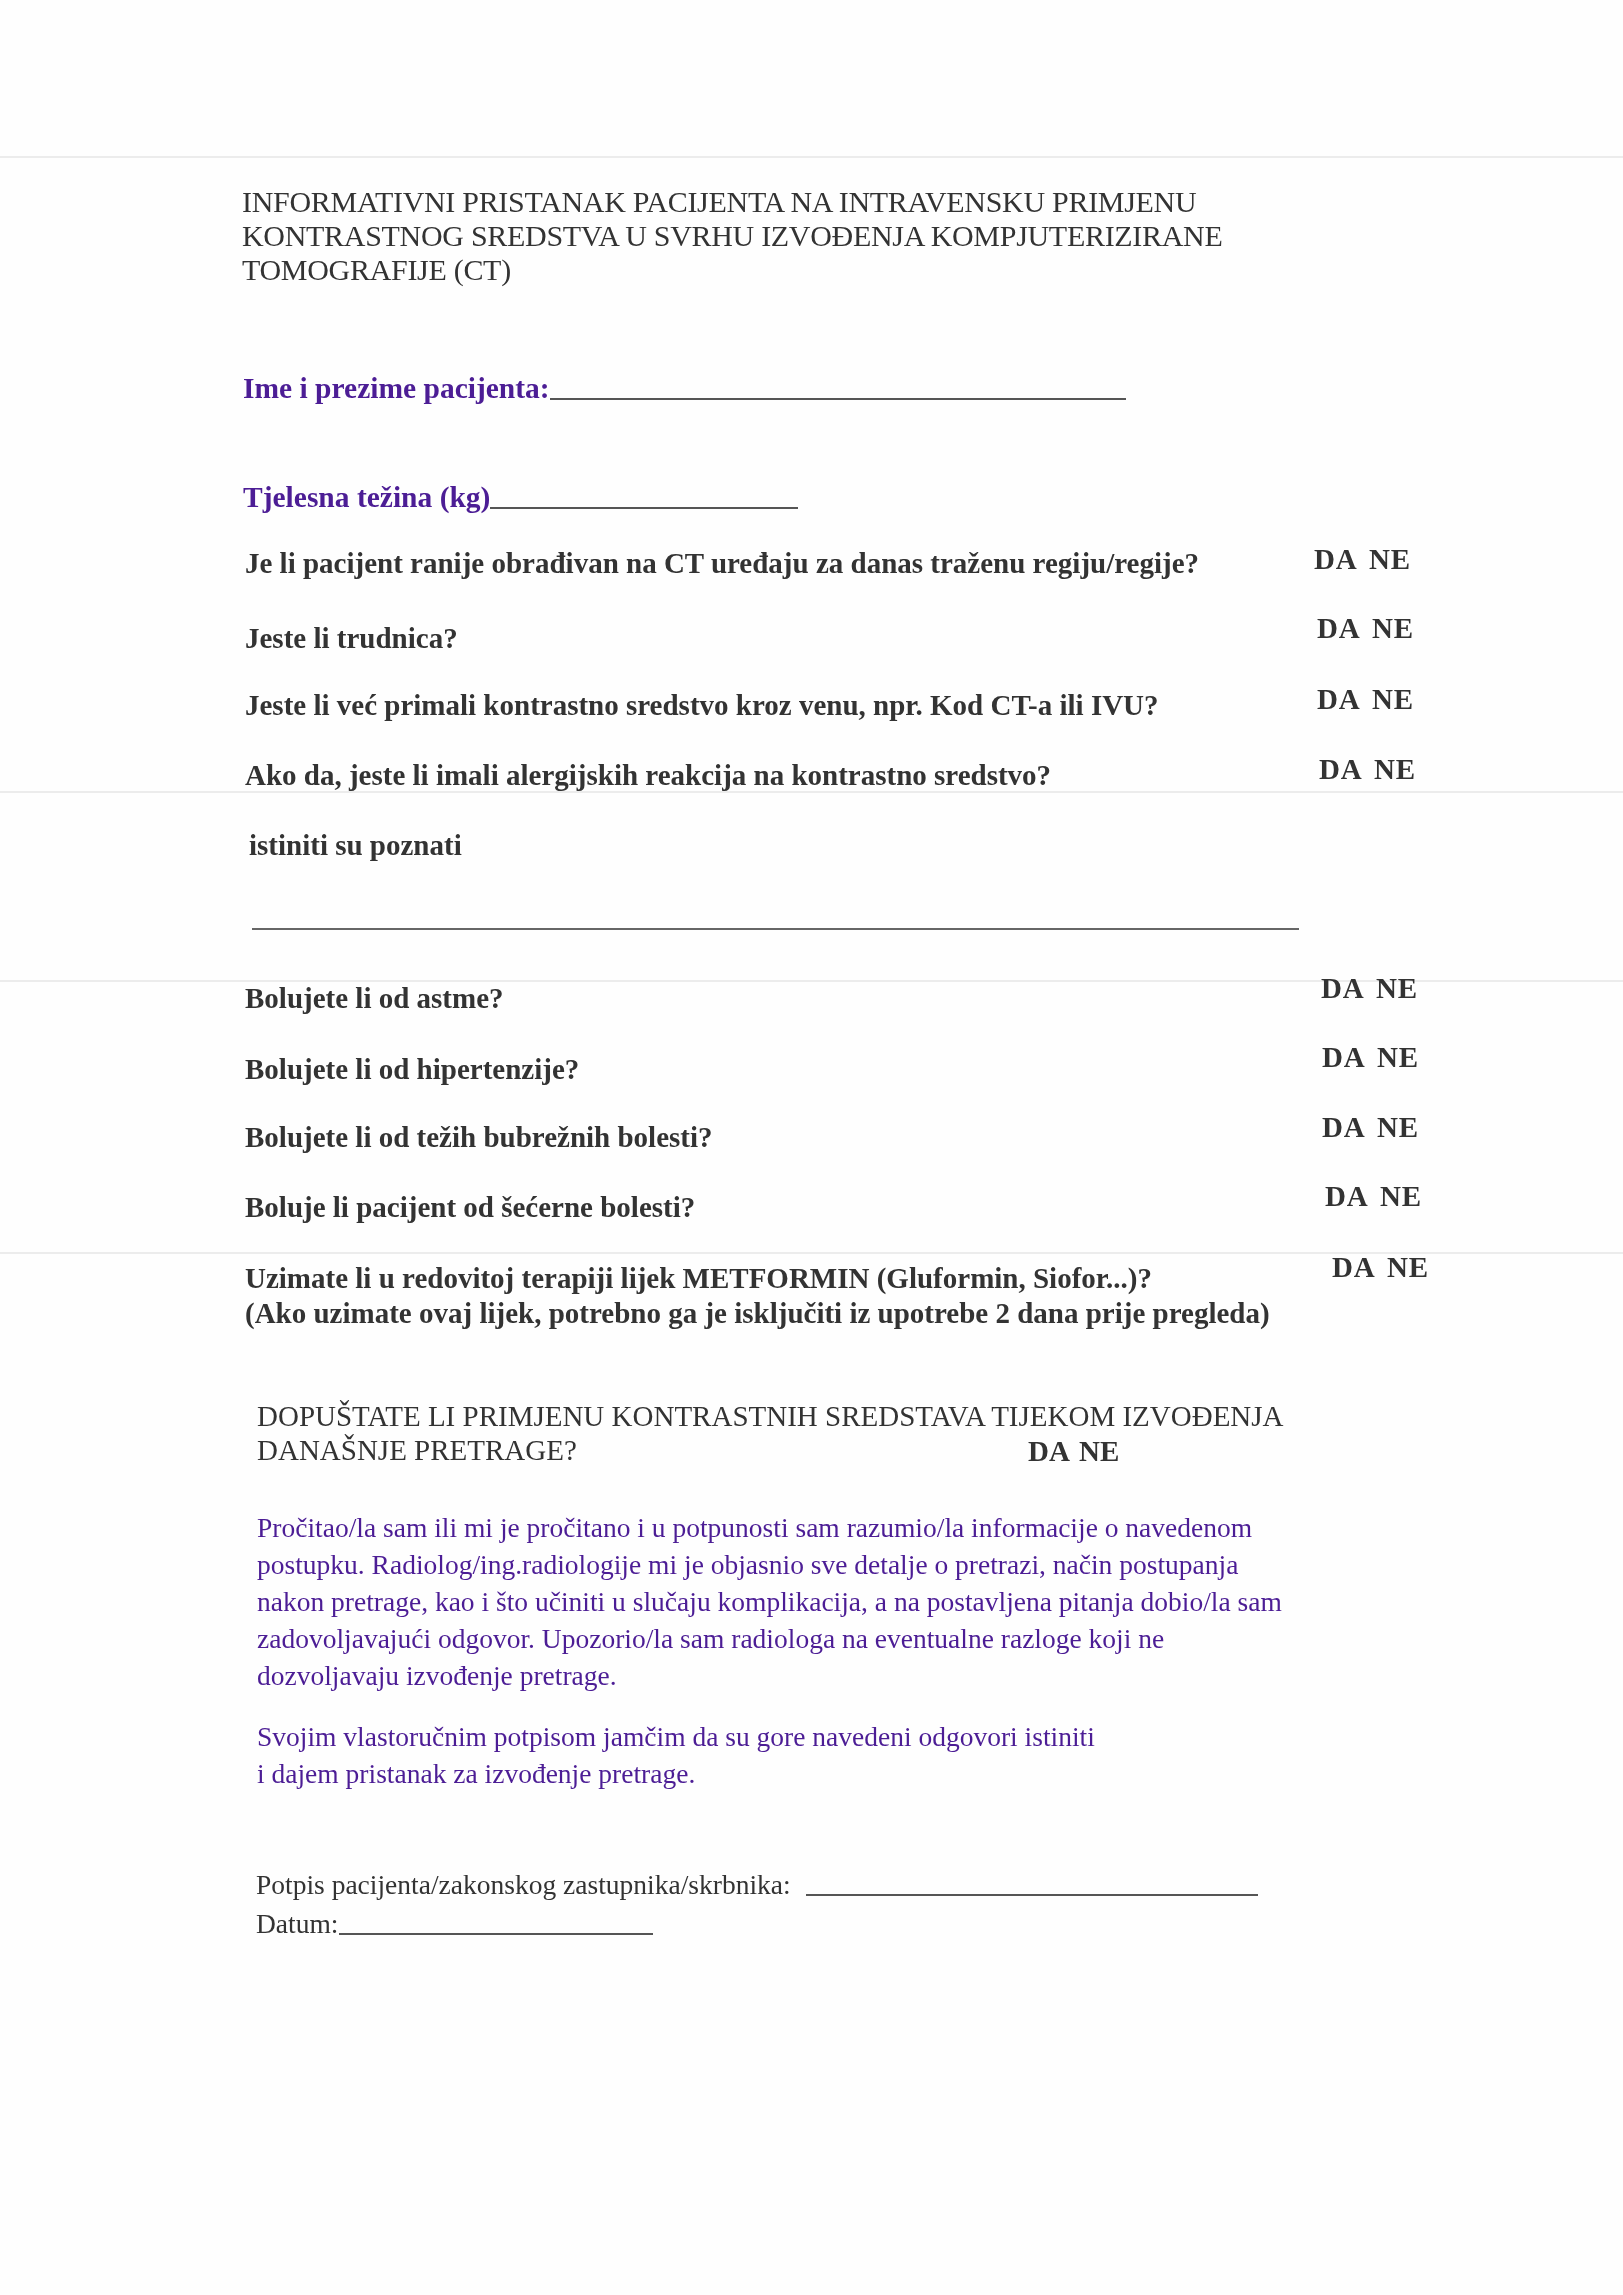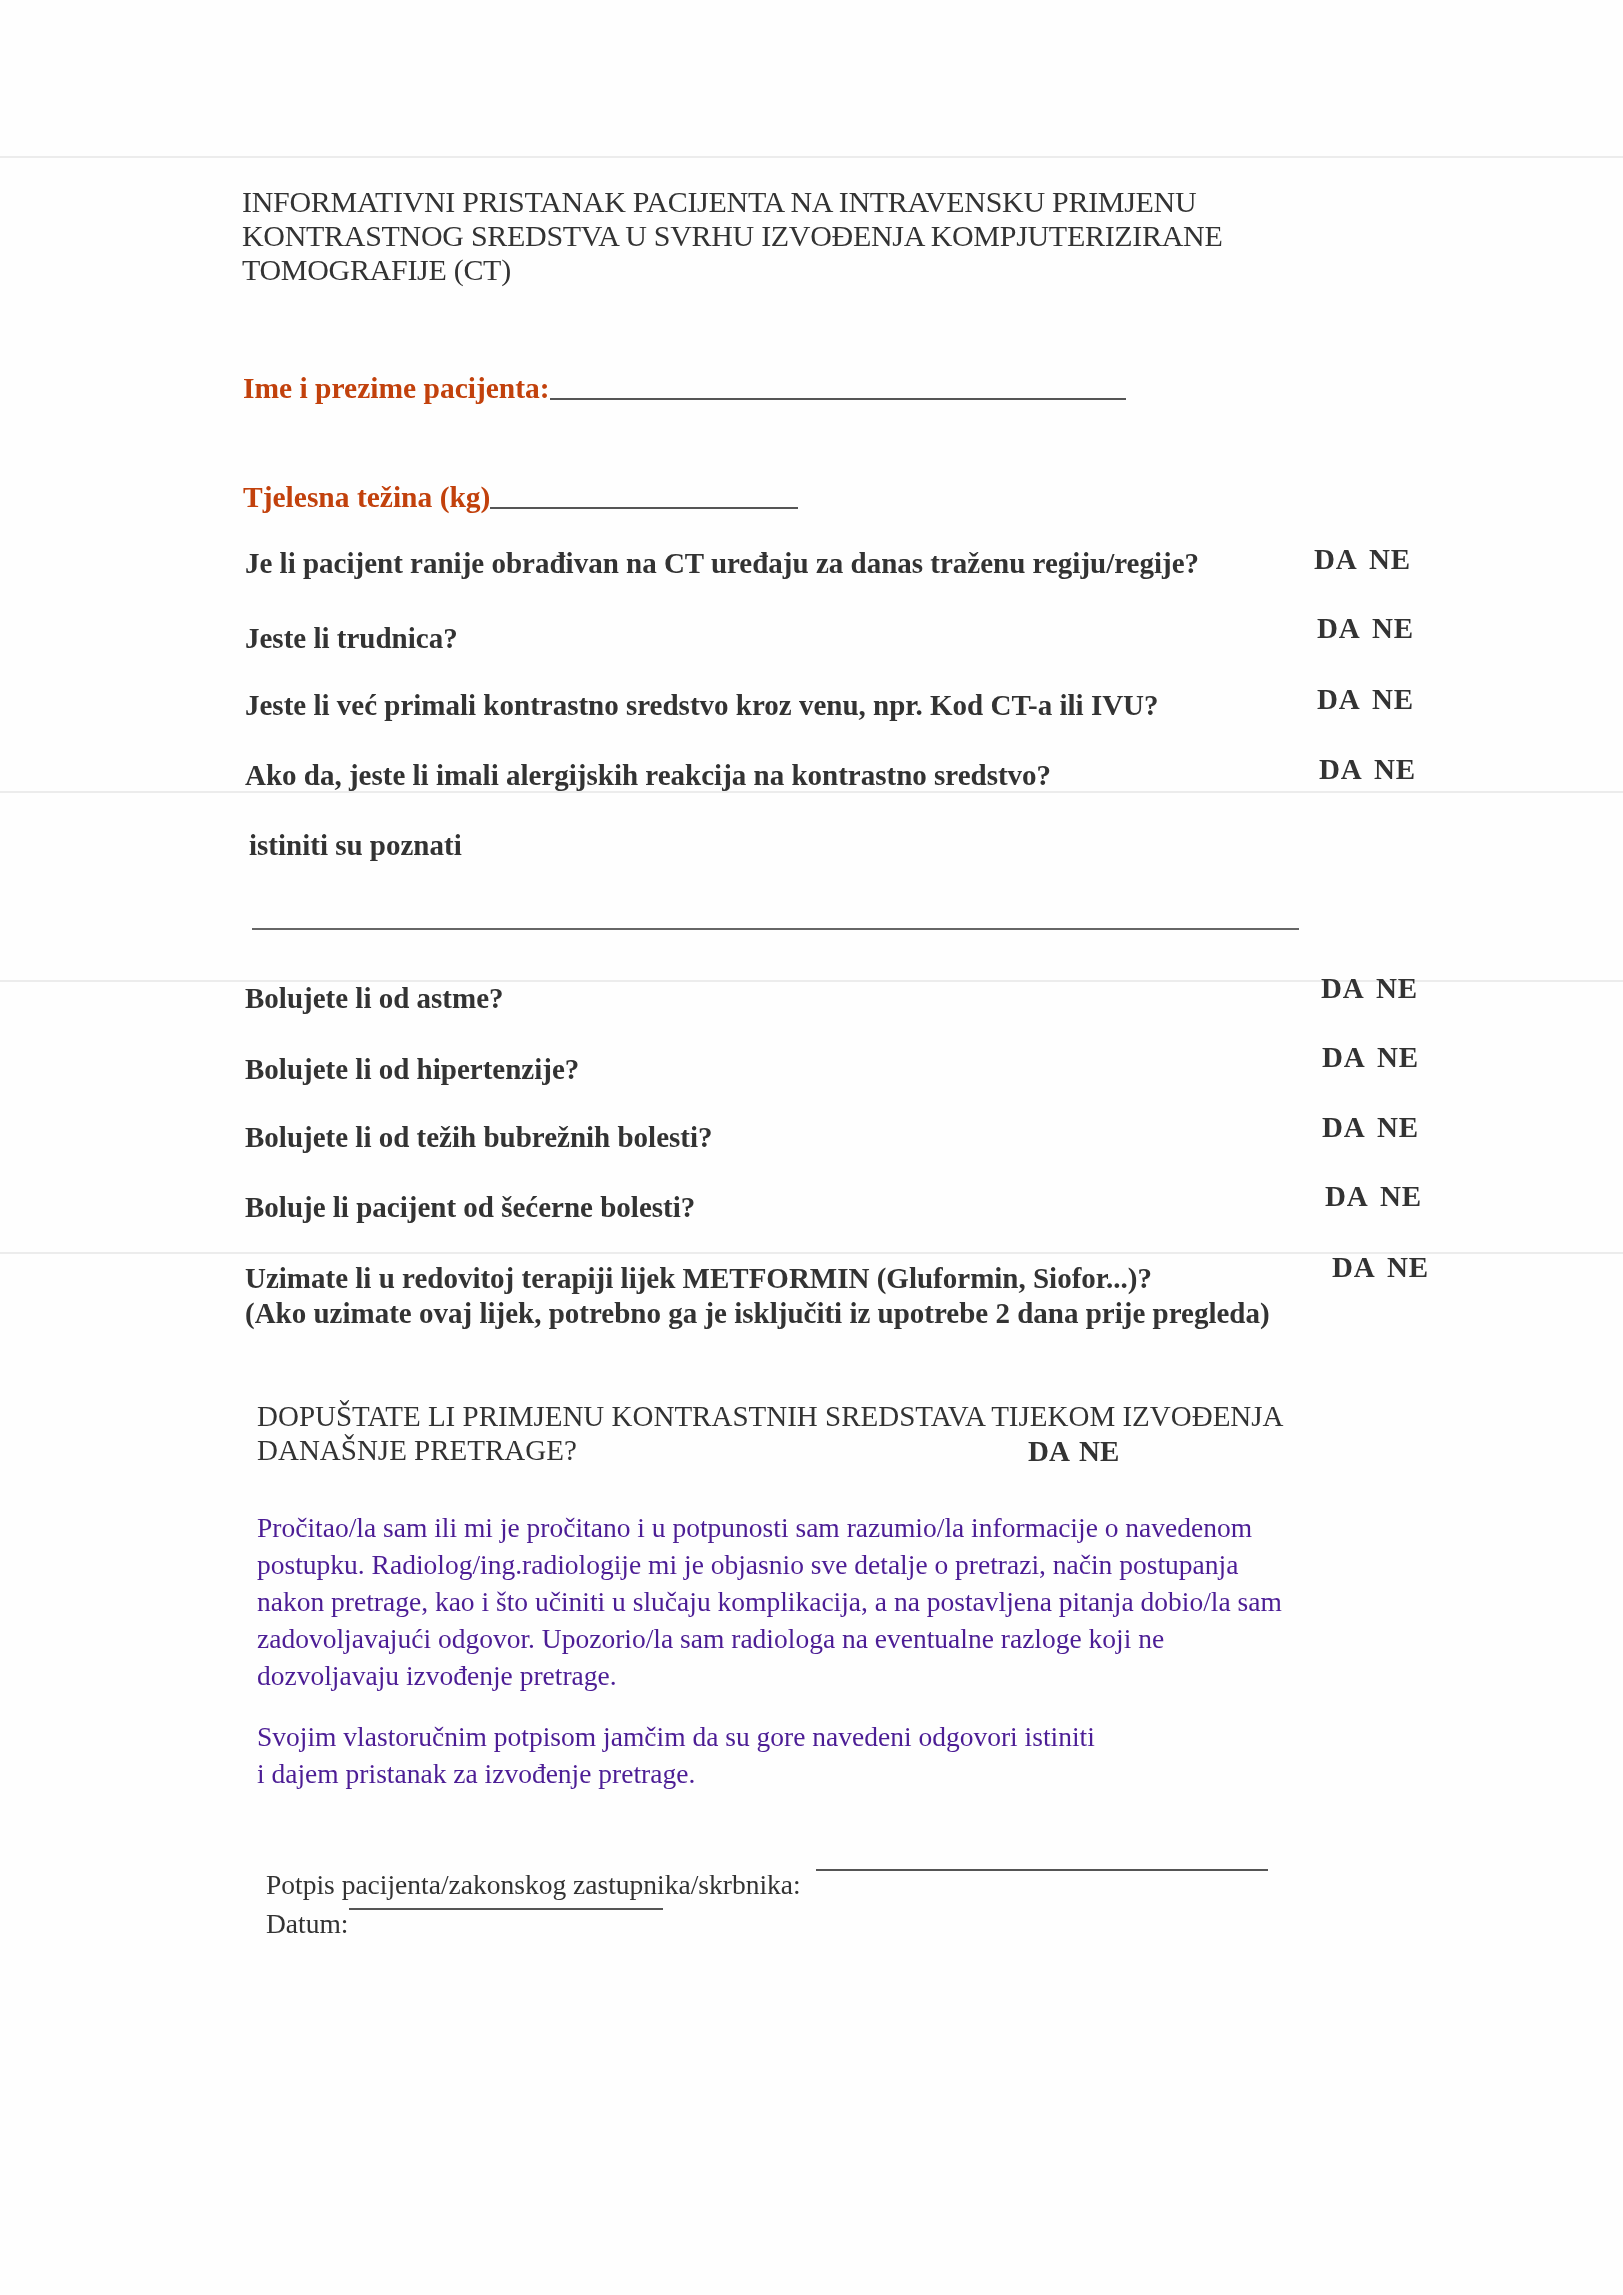--- a/index.html
+++ b/index.html
@@ -1,34 +1,34 @@
 <!DOCTYPE html>
 <html style="font-size:10.5px"><head>
   <meta charset="utf-8">
   <style>
     html, body { margin: 0; padding: 0; background: #ffffff; }
     body { width: 1623px; height: 2295px; position: relative; overflow: hidden; font-family: "Liberation Serif", "DejaVu Serif", serif; color: #2b2b2b; }
     .page { position: absolute; left: 0; top: 0; width: 1623px; height: 2295px; background: #fefefe; }
     .scan-line { position: absolute; left: 0; width: 1623px; height: 2px; background: #ececec; }
     .title { position: absolute; left: 242px; top: 185px; width: 1113px; font-size: 30px; line-height: 34px; letter-spacing: -0.3px; color: #333; }
     .title div { white-space: nowrap; }
-    .field { position: absolute; left: 243px; font-size: 29.5px; font-weight: bold; color: #c2410c; white-space: nowrap; display: flex; align-items: flex-end; }
+    .field { position: absolute; left: 243px; font-size: 29.5px; font-weight: bold; color: #4c1d95; white-space: nowrap; display: flex; align-items: flex-end; }
     .blank { display: inline-block; border-bottom: 2.6px solid #555; height: 0; margin-bottom: 5.2px; }
     .q { position: absolute; left: 245px; right: 190px; font-size: 29px; font-weight: bold; color: #333; white-space: nowrap; }
     .q-text { display: inline-block; }
     .yn { position: absolute; font-size: 29px; font-weight: bold; color: #333; white-space: nowrap; letter-spacing: 0.7px; }
     .yn span { margin-right: 11.8px; cursor: pointer; }
     .allergen-text { position: absolute; left: 249px; top: 828px; font-size: 29px; font-weight: bold; line-height: 35px; color: #333; }
     .allergen-line { position: absolute; left: 252px; top: 928px; width: 1047px; border-bottom: 2px solid #666; }
     .consent-q { position: absolute; left: 257px; top: 1399px; font-size: 29px; line-height: 34px; color: #333; white-space: nowrap; }
     .consent-yn { position: absolute; left: 1028px; top: 1435px; font-size: 29px; font-weight: bold; color: #333; }
     .consent-yn span { margin-right: 9.2px; cursor: pointer; }
     .para { position: absolute; left: 257px; width: 1198px; font-size: 27.5px; line-height: 37px; color: #4c1d95; }
     .para div { white-space: nowrap; }
-    .sig { position: absolute; left: 266px; font-size: 27.5px; color: #333; white-space: nowrap; display: flex; }
+    .sig { position: absolute; left: 256px; font-size: 27.5px; color: #333; white-space: nowrap; display: flex; align-items: flex-end; }
   </style>
 </head>
 <body>
 
 <div class="page">
 
   <div class="scan-line" style="top:156px"></div>
   <div class="scan-line" style="top:791px"></div>
   <div class="scan-line" style="top:980px"></div>
   <div class="scan-line" style="top:1252px"></div>

